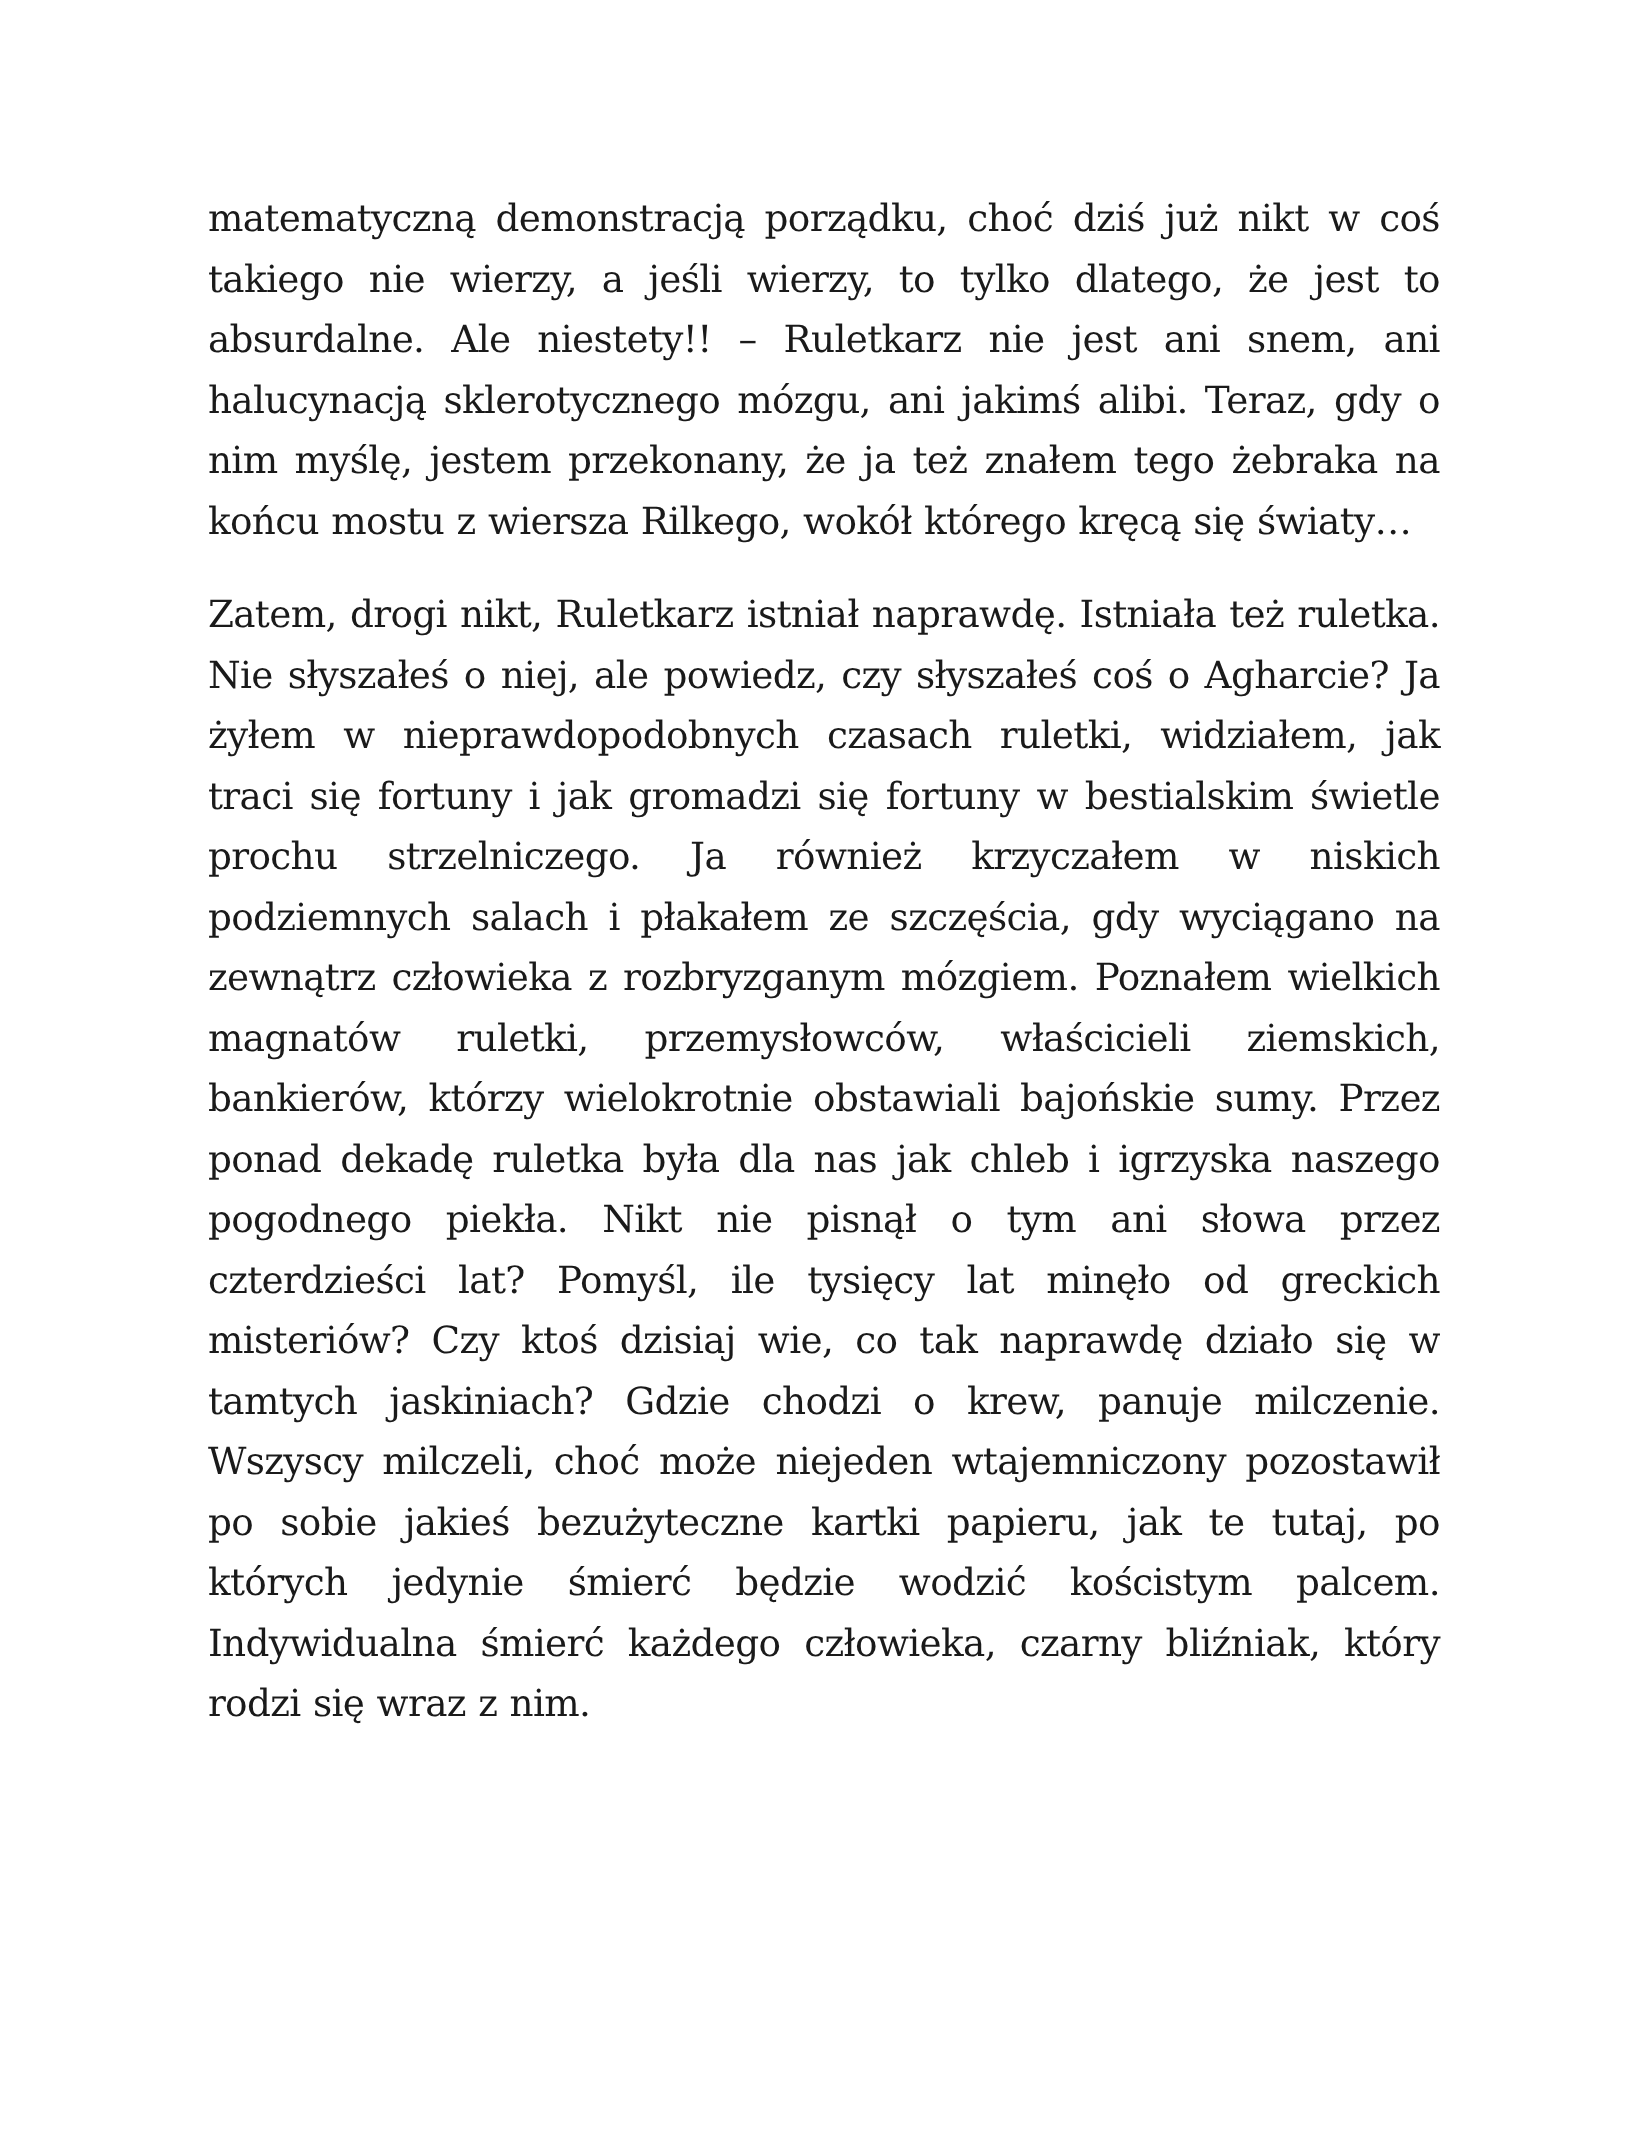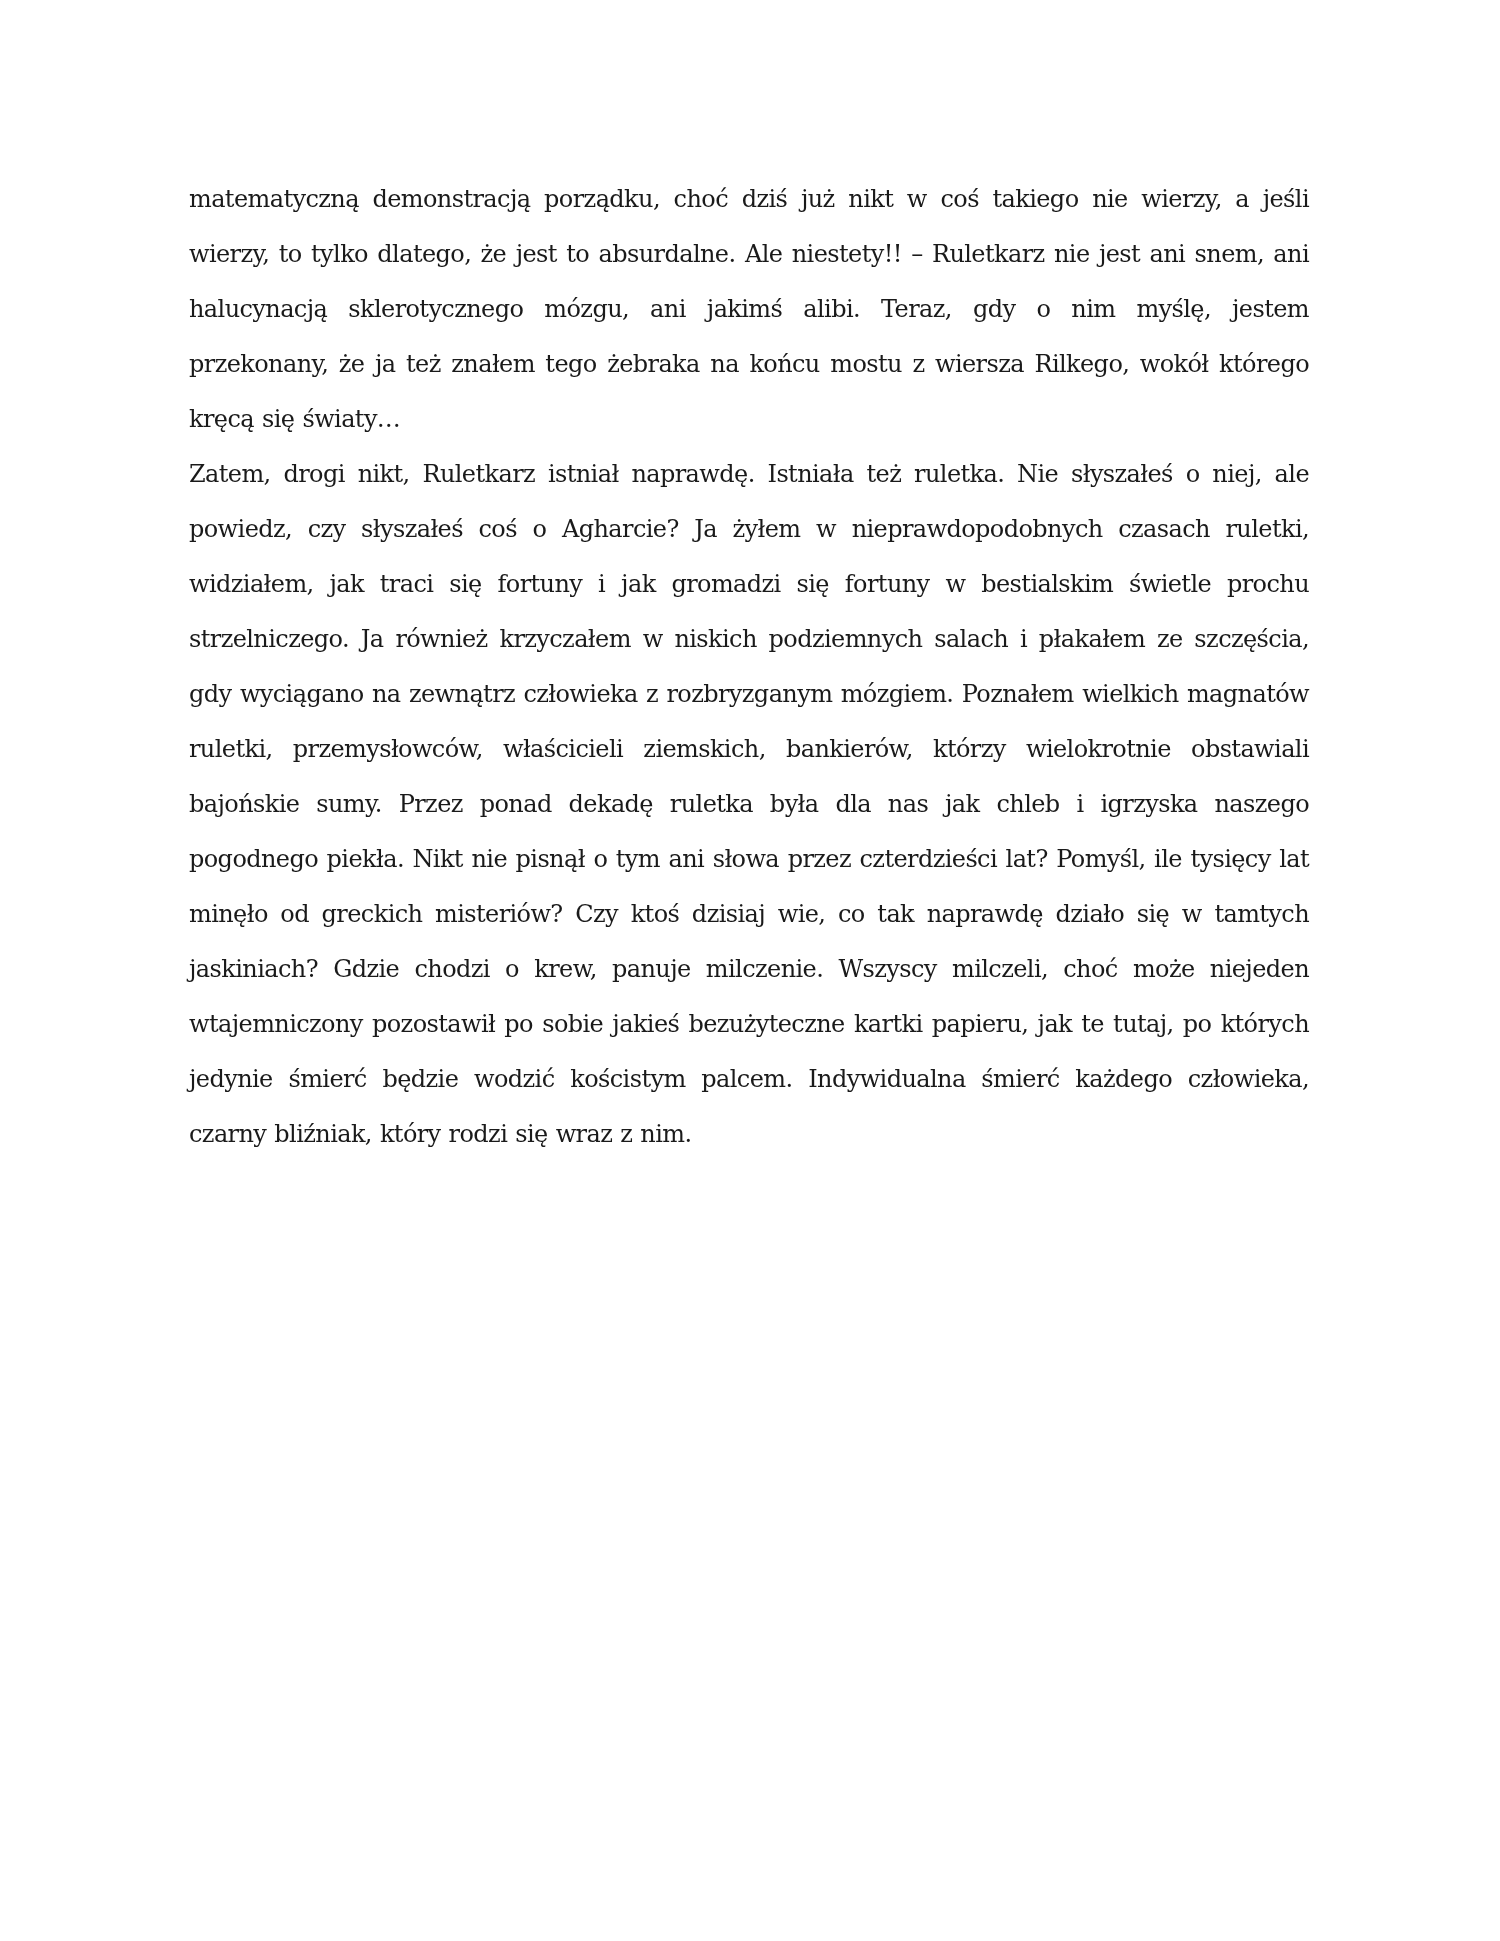--- a/index.html
+++ b/index.html
@@ -12,31 +12,32 @@
       height: 1941px;
       position: relative;
       overflow: hidden;
     }
     .page {
       position: absolute;
       left: 189px;
       top: 172px;
       width: 1120px;
       font-family: "DejaVu Serif", serif;
-      font-size: 24px;
+      font-size: 34px;
       line-height: 55px;
       color: #1a1a1a;
       text-align: justify;
       letter-spacing: -0.6px;
       word-spacing: 1px;
     }
     .page p {
       margin: 0;
     }
     .page p + p {
+      margin-top: 30px;
     }
   </style>
 </head>
 <body>
 
 <div class="page">
   <p>matematyczną demonstracją porządku, choć dziś już nikt w coś takiego nie wierzy, a jeśli wierzy, to tylko dlatego, że jest to absurdalne. Ale niestety!! – Ruletkarz nie jest ani snem, ani halucynacją sklerotycznego mózgu, ani jakimś alibi. Teraz, gdy o nim myślę, jestem przekonany, że ja też znałem tego żebraka na końcu mostu z wiersza Rilkego, wokół którego kręcą się światy…</p>
   <p>Zatem, drogi nikt, Ruletkarz istniał naprawdę. Istniała też ruletka. Nie słyszałeś o niej, ale powiedz, czy słyszałeś coś o Agharcie? Ja żyłem w nieprawdopodobnych czasach ruletki, widziałem, jak traci się fortuny i jak gromadzi się fortuny w bestialskim świetle prochu strzelniczego. Ja również krzyczałem w niskich podziemnych salach i płakałem ze szczęścia, gdy wyciągano na zewnątrz człowieka z rozbryzganym mózgiem. Poznałem wielkich magnatów ruletki, przemysłowców, właścicieli ziemskich, bankierów, którzy wielokrotnie obstawiali bajońskie sumy. Przez ponad dekadę ruletka była dla nas jak chleb i igrzyska naszego pogodnego piekła. Nikt nie pisnął o tym ani słowa przez czterdzieści lat? Pomyśl, ile tysięcy lat minęło od greckich misteriów? Czy ktoś dzisiaj wie, co tak naprawdę działo się w tamtych jaskiniach? Gdzie chodzi o krew, panuje milczenie. Wszyscy milczeli, choć może niejeden wtajemniczony pozostawił po sobie jakieś bezużyteczne kartki papieru, jak te tutaj, po których jedynie śmierć będzie wodzić kościstym palcem. Indywidualna śmierć każdego człowieka, czarny bliźniak, który rodzi się wraz z nim.</p>
 </div>
 

